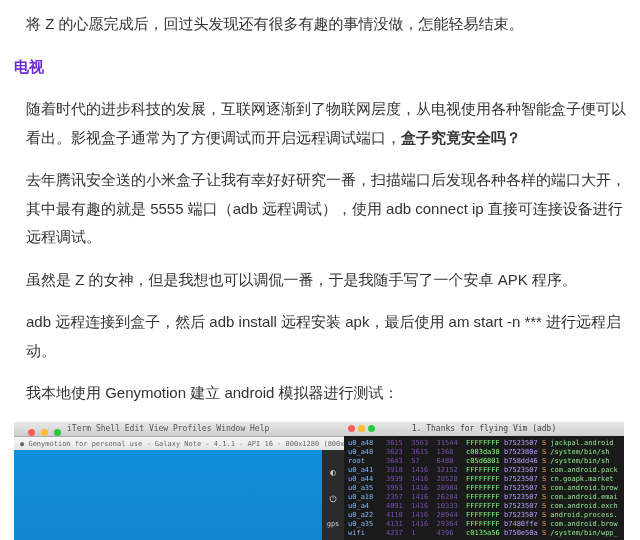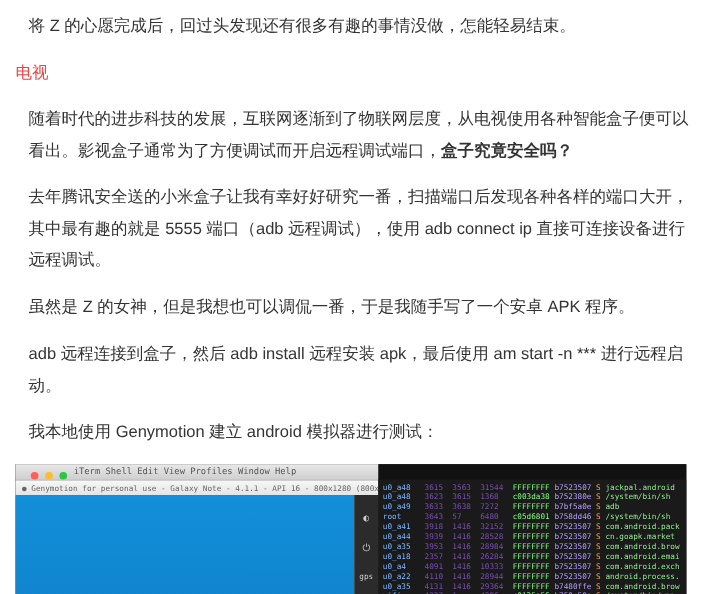--- a/index.html
+++ b/index.html
@@ -8,22 +8,22 @@
     font-family: "PingFang SC", "Microsoft YaHei", Arial, sans-serif;
     font-size: 15px;
     line-height: 1.9;
     color: #333;
     background: #fff;
     width: 640px;
     box-sizing: border-box;
   }
   p { margin: 0 0 14px 12px; }
   .heading {
-    font-weight: 400;
-    color: #ef4444;
+    font-weight: 700;
+    color: #6d28d9;
     margin: 6px 0 14px 0;
   }
   .em { font-weight: 700; }
   .screenshot {
     width: 610px;
     height: 216px;
     margin: 6px 0 0 0;
     background: #000;
     position: relative;
     overflow: hidden;
@@ -148,25 +148,32 @@
     </div>
     <div class="emul-side">
       <span>◐</span>
       <span>⏻</span>
       <span style="font-size:7px;">gps</span>
 
     </div>
   </div>
 
   <div class="term">
+    <div class="term-bar">
+      <span class="dots">
+        <span class="dot dr"></span>
+        <span class="dot dy"></span>
+        <span class="dot dg"></span>
+      </span>
+      <span>1. Thanks for flying Vim (adb)</span>
+    </div>
     <div class="term-body" id="term-body">
 
     <div class="tl"><span class="c-user">u0_a48  </span> <span class="c-pid">3615 </span> <span class="c-pid">3563 </span> <span class="c-pid">31544 </span> <span class="c-ff">FFFFFFFF</span> <span class="c-hash">b7523507</span> <span class="c-s">S</span> <span class="c-path">jackpal.android</span></div>
         <div class="tl"><span class="c-user">u0_a48  </span> <span class="c-pid">3623 </span> <span class="c-pid">3615 </span> <span class="c-pid">1368  </span> <span class="c-ff">c003da38</span> <span class="c-hash">b752380e</span> <span class="c-s">S</span> <span class="c-path">/system/bin/sh</span></div>
-        <div class="tl"><span class="c-user">u0_a49  </span> <span class="c-pid">3633 </span> <span class="c-pid">3638 </span> <span class="c-pid">7272  </span> <span class="c-ff">FFFFFFFF</span> <span class="c-hash">b7bf5a0e</span> <span class="c-s">S</span> <span class="c-path">adb</span></div>
         <div class="tl"><span class="c-user">root    </span> <span class="c-pid">3643 </span> <span class="c-pid">57   </span> <span class="c-pid">6480  </span> <span class="c-ff">c05d6801</span> <span class="c-hash">b758dd46</span> <span class="c-s">S</span> <span class="c-path">/system/bin/sh</span></div>
         <div class="tl"><span class="c-user">u0_a41  </span> <span class="c-pid">3918 </span> <span class="c-pid">1416 </span> <span class="c-pid">32152 </span> <span class="c-ff">FFFFFFFF</span> <span class="c-hash">b7523507</span> <span class="c-s">S</span> <span class="c-path">com.android.pack</span></div>
         <div class="tl"><span class="c-user">u0_a44  </span> <span class="c-pid">3939 </span> <span class="c-pid">1416 </span> <span class="c-pid">28528 </span> <span class="c-ff">FFFFFFFF</span> <span class="c-hash">b7523507</span> <span class="c-s">S</span> <span class="c-path">cn.goapk.market</span></div>
         <div class="tl"><span class="c-user">u0_a35  </span> <span class="c-pid">3953 </span> <span class="c-pid">1416 </span> <span class="c-pid">28984 </span> <span class="c-ff">FFFFFFFF</span> <span class="c-hash">b7523507</span> <span class="c-s">S</span> <span class="c-path">com.android.brow</span></div>
         <div class="tl"><span class="c-user">u0_a18  </span> <span class="c-pid">2357 </span> <span class="c-pid">1416 </span> <span class="c-pid">26284 </span> <span class="c-ff">FFFFFFFF</span> <span class="c-hash">b7523507</span> <span class="c-s">S</span> <span class="c-path">com.android.emai</span></div>
         <div class="tl"><span class="c-user">u0_a4   </span> <span class="c-pid">4091 </span> <span class="c-pid">1416 </span> <span class="c-pid">10333 </span> <span class="c-ff">FFFFFFFF</span> <span class="c-hash">b7523507</span> <span class="c-s">S</span> <span class="c-path">com.android.exch</span></div>
         <div class="tl"><span class="c-user">u0_a22  </span> <span class="c-pid">4110 </span> <span class="c-pid">1416 </span> <span class="c-pid">28944 </span> <span class="c-ff">FFFFFFFF</span> <span class="c-hash">b7523507</span> <span class="c-s">S</span> <span class="c-path">android.process.</span></div>
         <div class="tl"><span class="c-user">u0_a35  </span> <span class="c-pid">4131 </span> <span class="c-pid">1416 </span> <span class="c-pid">29364 </span> <span class="c-ff">FFFFFFFF</span> <span class="c-hash">b7480ffe</span> <span class="c-s">S</span> <span class="c-path">com.android.brow</span></div>
         <div class="tl"><span class="c-user">wifi    </span> <span class="c-pid">4237 </span> <span class="c-pid">1    </span> <span class="c-pid">4396  </span> <span class="c-ff">c0135a56</span> <span class="c-hash">b750e50a</span> <span class="c-s">S</span> <span class="c-path">/system/bin/wpp_</span></div>
       </div>

